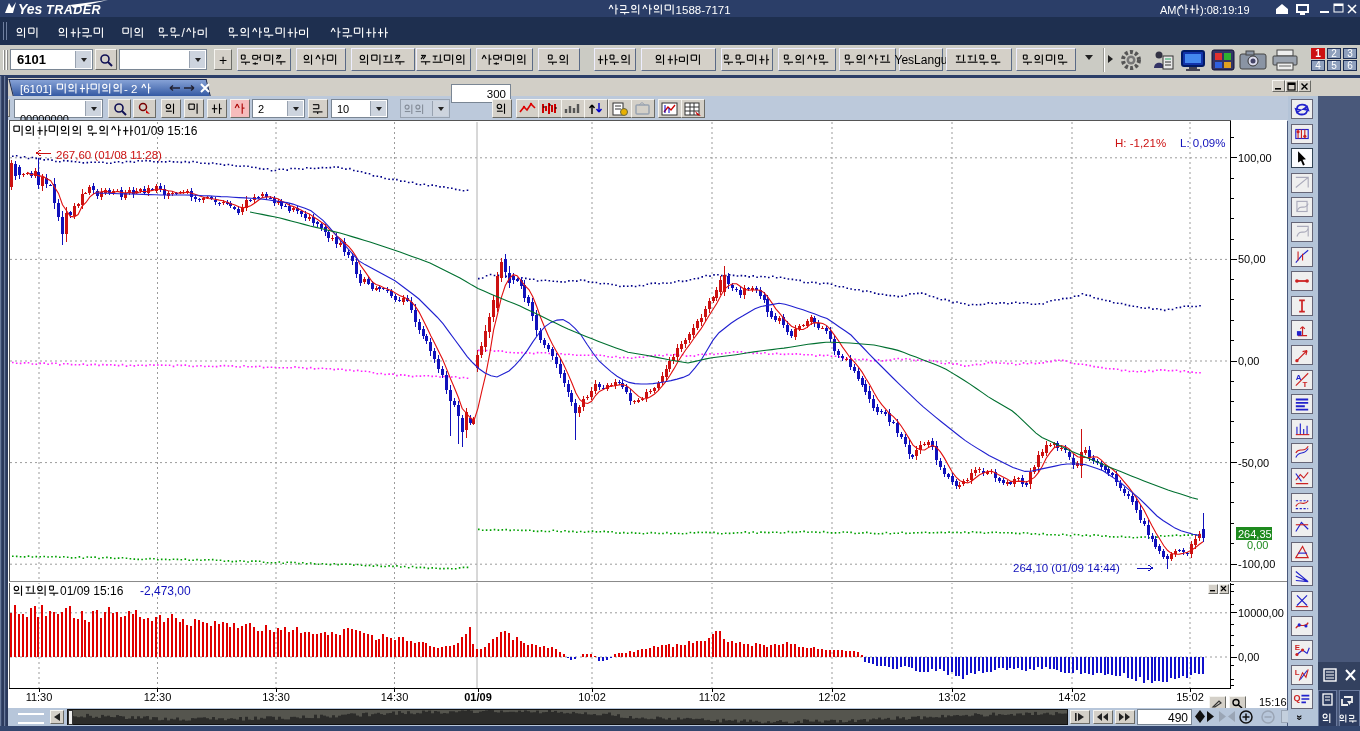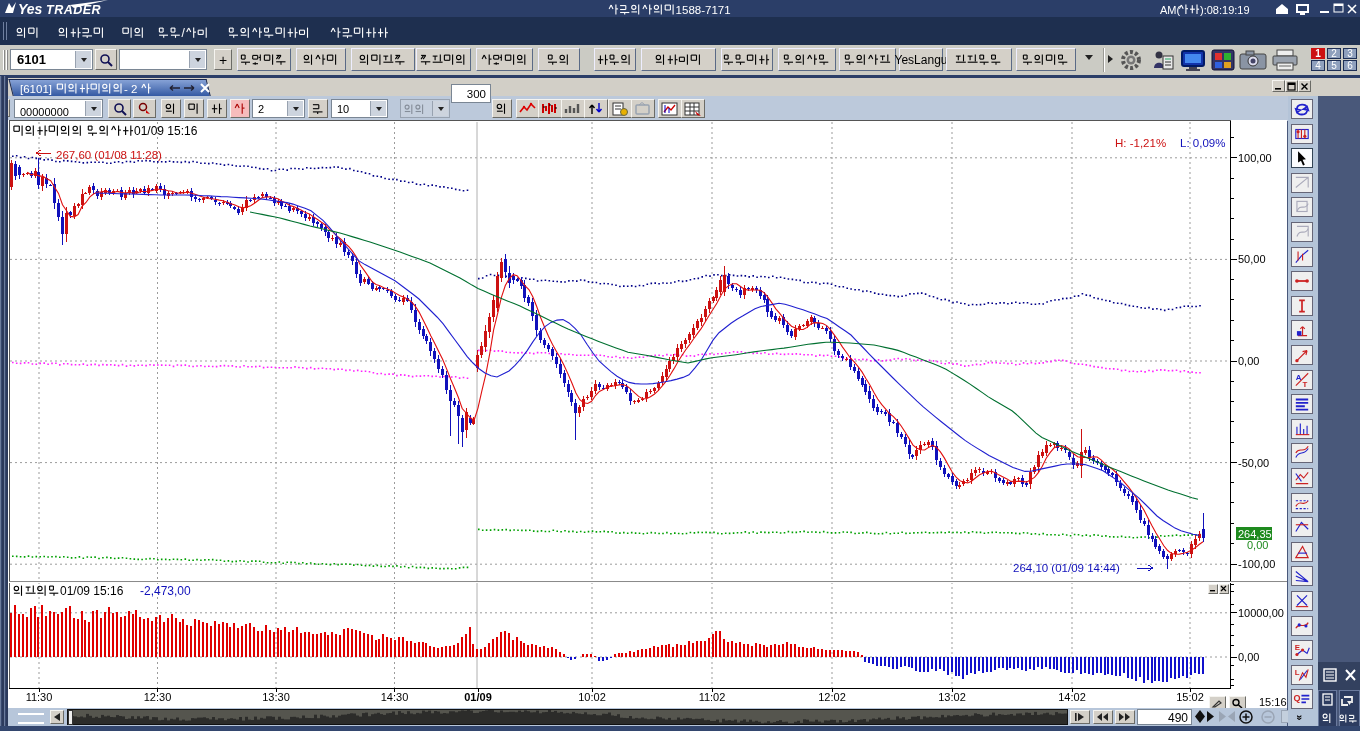--- a/index.html
+++ b/index.html
@@ -139,21 +139,21 @@
         <path d="M1.5 1.5 L7.5 7.5 M7.5 1.5 L1.5 7.5" stroke="#000" stroke-width="1.4"></path>
       </svg>
     </div>
 
 <div class="abs" style="left:0;top:96px;width:1288px;height:25px;background:#bcc9db;"></div>
 <div class="abs btn3" style="left:1px;top:99px;width:9px;height:18px;">
       <svg width="5" height="7">
         <path d="M5 0 L0 3.5 L5 7 Z" fill="#333"></path>
       </svg>
     </div>
-<div class="abs fld" style="left:14px;top:99px;width:89px;height:19px;font-size:11px;padding:6px 0 0 5px;">00000000<span class="dd"></span></div>
+<div class="abs fld" style="left:14px;top:99px;width:89px;height:19px;font-size:11px;padding:13px 0 0 5px;">00000000<span class="dd"></span></div>
 <div class="abs btn3" style="left:108px;top:99px;width:23px;height:19px;">
       <svg width="14" height="14">
         <circle cx="6" cy="6" r="4" fill="none" stroke="#115" stroke-width="1.6"></circle>
         <line x1="9" y1="9" x2="13" y2="13" stroke="#115" stroke-width="2"></line>
       </svg>
     </div>
 <div class="abs btn3" style="left:133px;top:99px;width:23px;height:19px;">
       <svg width="15" height="14">
         <circle cx="6" cy="5" r="3.5" fill="none" stroke="#700" stroke-width="1.5"></circle>
         <path d="M9 8 L13 12 L9 11 Z" fill="#c00"></path>
@@ -162,21 +162,21 @@
 <div class="abs btn3" style="left:161px;top:99px;width:20px;height:19px;font-size:12px;"></div>
 <div class="abs btn3" style="left:184px;top:99px;width:20px;height:19px;font-size:12px;"></div>
 <div class="abs btn3" style="left:207px;top:99px;width:20px;height:19px;font-size:12px;"></div>
 <div class="abs btn3" style="left:230px;top:99px;width:20px;height:19px;font-size:12px;background:#f6bcbc;color:#a00;"></div>
 <div class="abs fld" style="left:252px;top:99px;width:53px;height:19px;font-size:11px;padding:3px 0 0 5px;">2<span class="dd"></span></div>
 <div class="abs btn3" style="left:308px;top:99px;width:20px;height:19px;font-size:12px;"></div>
 <div class="abs fld" style="left:331px;top:99px;width:57px;height:19px;font-size:11px;padding:3px 0 0 5px;">10<span class="dd"></span></div>
 <div class="abs" style="left:400px;top:99px;width:50px;height:19px;background:#c6d0de;border:1px solid #98a2b0;box-sizing:border-box;color:#848c98;font-size:11px;padding:3px 0 0 4px;">
       <span class="dd"></span>
     </div>
-<div class="abs fld" style="left:451px;top:84px;width:40px;height:19px;font-size:11.5px;text-align:right;padding:3px 4px 0 0;">300</div>
+<div class="abs fld" style="left:451px;top:84px;width:60px;height:19px;font-size:11.5px;text-align:right;padding:3px 4px 0 0;">300</div>
 <div class="abs btn3" style="left:492px;top:99px;width:20px;height:19px;font-size:12px;"></div>
 
 <div class="abs btn3" style="left:516px;top:99px;width:24px;height:19px;">
       <svg width="18" height="13">
         <path d="M1 10 L5 5 L8 8 L12 2 L16 6" stroke="#d00" stroke-width="1.6" fill="none"></path>
         <circle cx="5" cy="5" r="1.2" fill="#d00"></circle>
         <circle cx="12" cy="2" r="1.2" fill="#d00"></circle>
       </svg>
     </div>
 <div class="abs btn3" style="left:538px;top:99px;width:24px;height:19px;">

